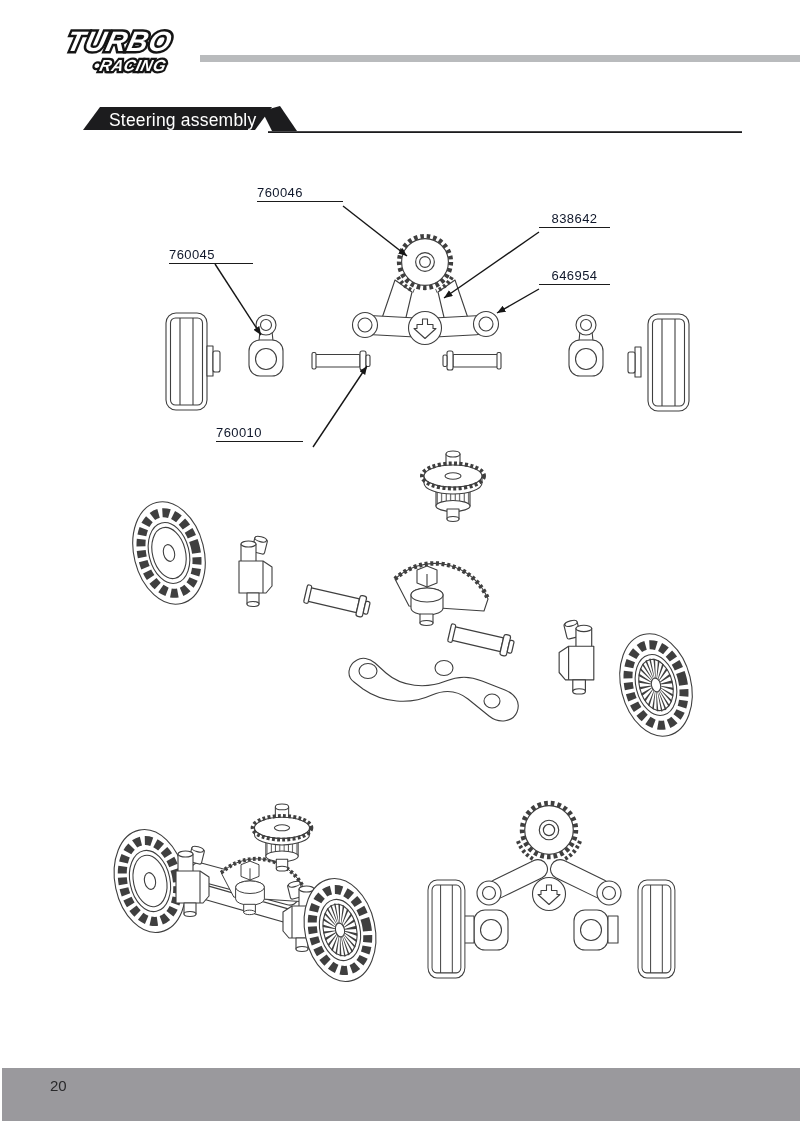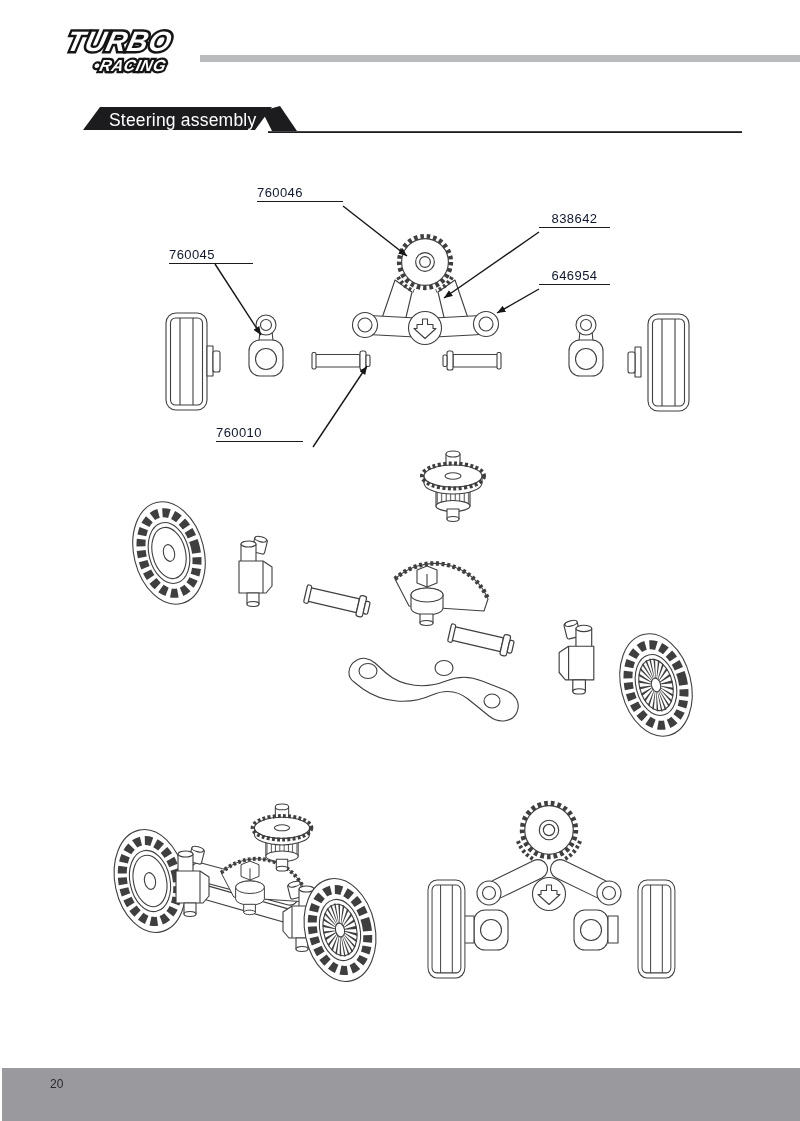--- a/index.html
+++ b/index.html
@@ -10,21 +10,21 @@
   #art{position:absolute;left:0;top:0;}
   .part-label{
     position:absolute;font-size:13px;color:#0f172a;letter-spacing:.4px;
     border-bottom:1.6px solid #1b1b1b;padding-bottom:2px;line-height:1.0;
   }
   .banner-title{
     position:absolute;left:109px;top:110px;font-size:17.5px;color:#ffffff;
     letter-spacing:.2px;font-weight:400;
   }
   .page-num{
-    position:absolute;left:50px;top:1077px;font-size:12px;color:#29292b;font-weight:500;text-align:center;
+    position:absolute;left:50px;top:1077px;font-size:15px;color:#29292b;font-weight:500;text-align:center;
   }
   
   .ln{fill:#ffffff;stroke:#3f3f3f;stroke-width:1.1;stroke-linejoin:round;}
   .nf{fill:none;stroke:#3f3f3f;stroke-width:1.1;}
   .teeth{fill:none;stroke:#3f3f3f;}
   .cl{stroke:#161616;stroke-width:1.4;}
 </style>
 </head>
 <body>
 

